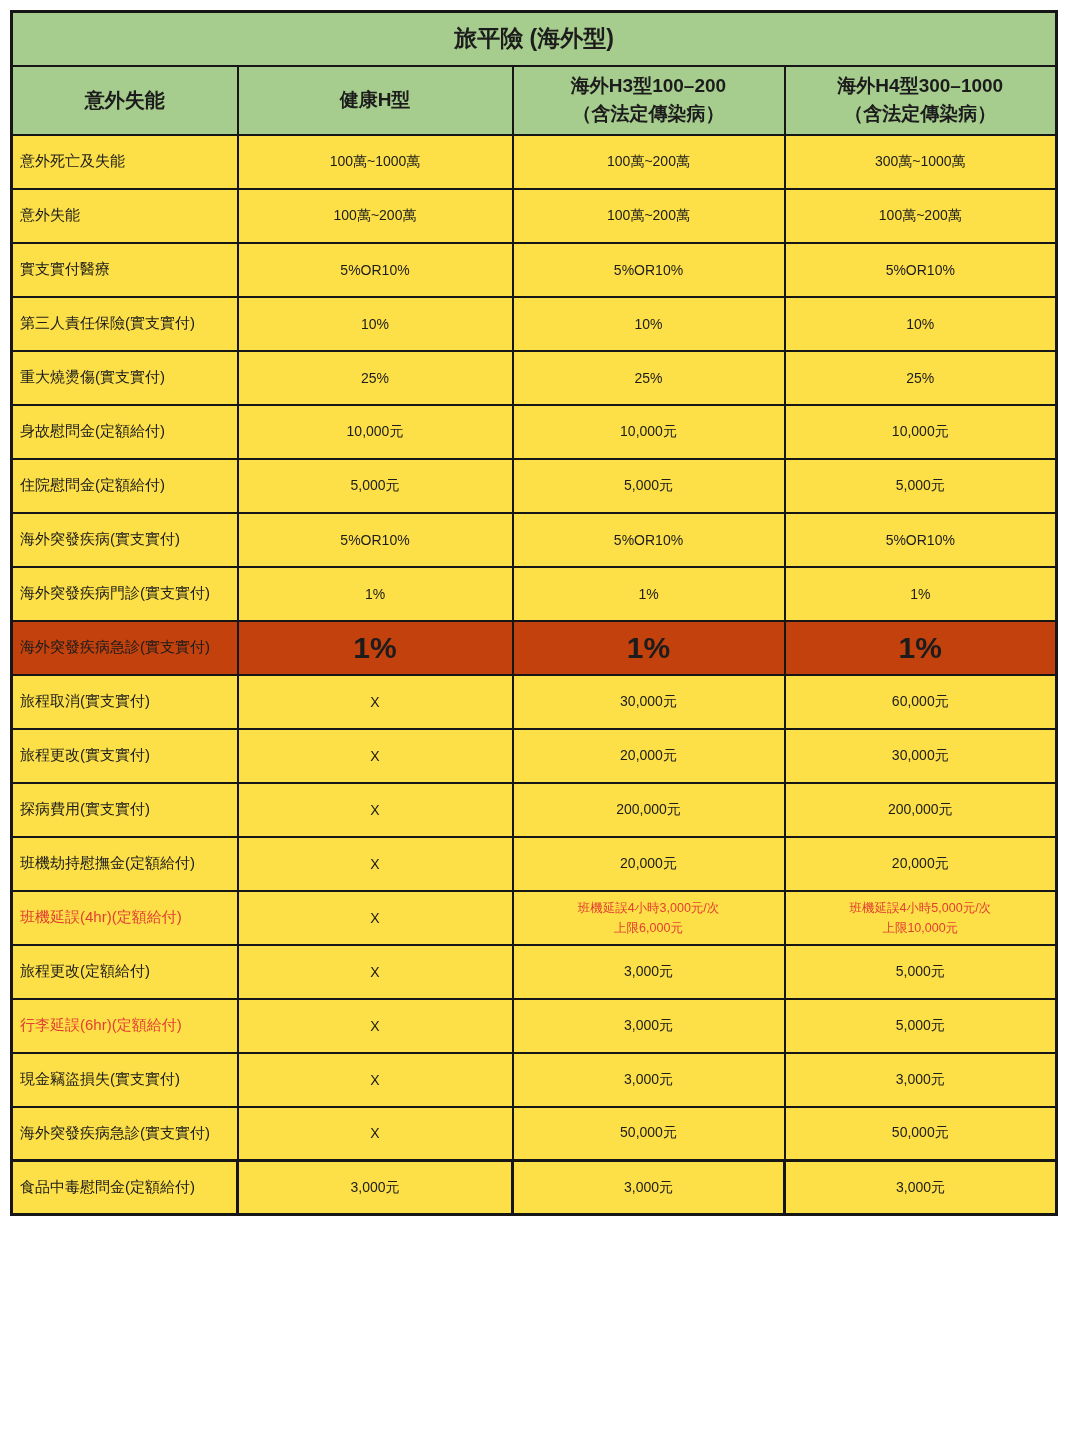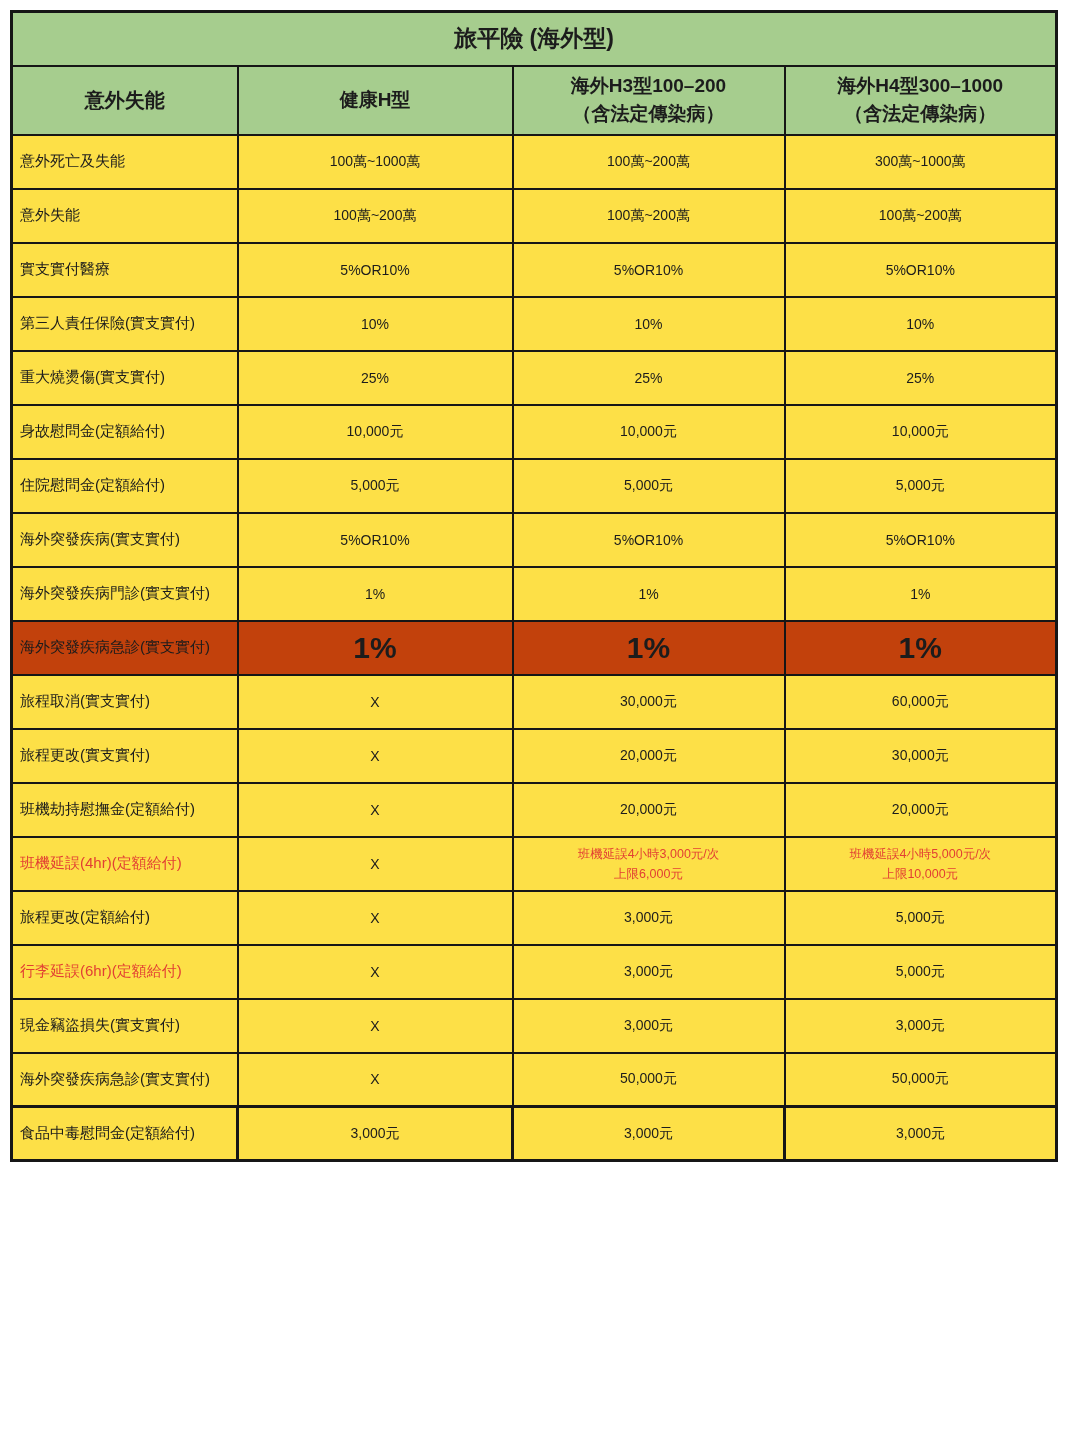--- a/index.html
+++ b/index.html
@@ -170,20 +170,26 @@
           <td class="value">X</td>
           <td class="value">30,000元</td>
           <td class="value">60,000元</td>
         </tr>
         <tr class="bg-blue">
           <td class="label">旅程更改(實支實付)</td>
           <td class="value">X</td>
           <td class="value">20,000元</td>
           <td class="value">30,000元</td>
         </tr>
+        <tr class="bg-blue">
+          <td class="label">探病費用(實支實付)</td>
+          <td class="value">X</td>
+          <td class="value">200,000元</td>
+          <td class="value">200,000元</td>
+        </tr>
         <tr class="bg-yellow">
           <td class="label">班機劫持慰撫金(定額給付)</td>
           <td class="value">X</td>
           <td class="value">20,000元</td>
           <td class="value">20,000元</td>
         </tr>
         <tr class="bg-yellow">
           <td class="label red">班機延誤(4hr)(定額給付)</td>
           <td class="value">X</td>
           <td class="value red small-multi">班機延誤4小時3,000元/次

